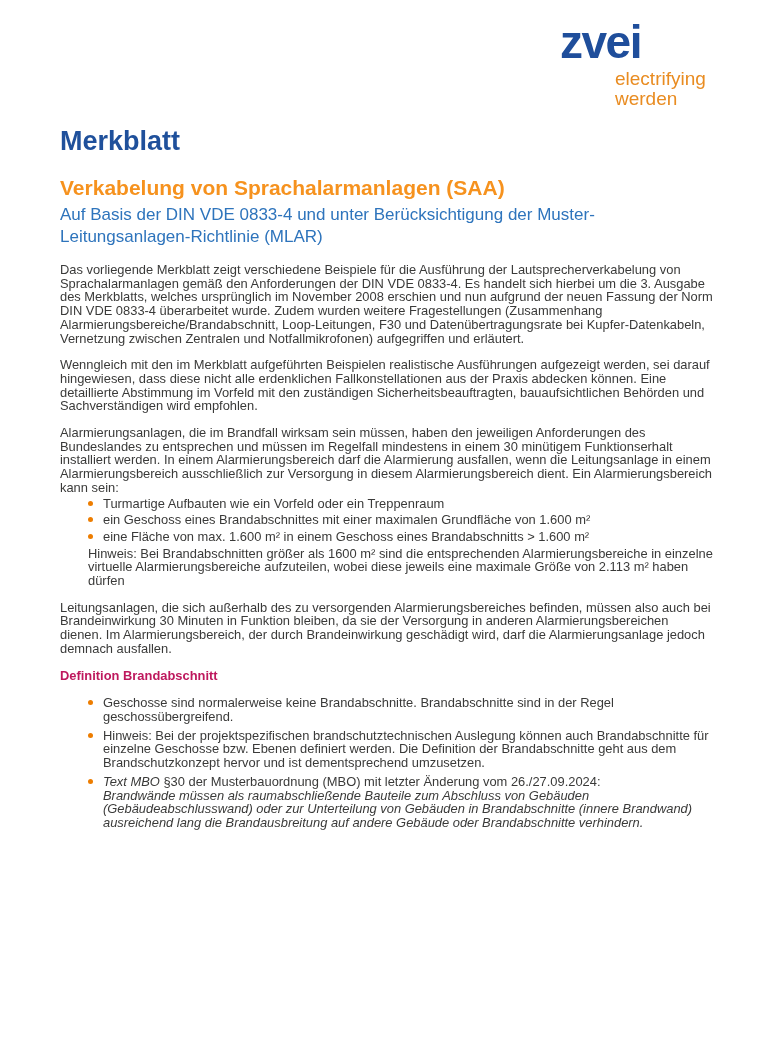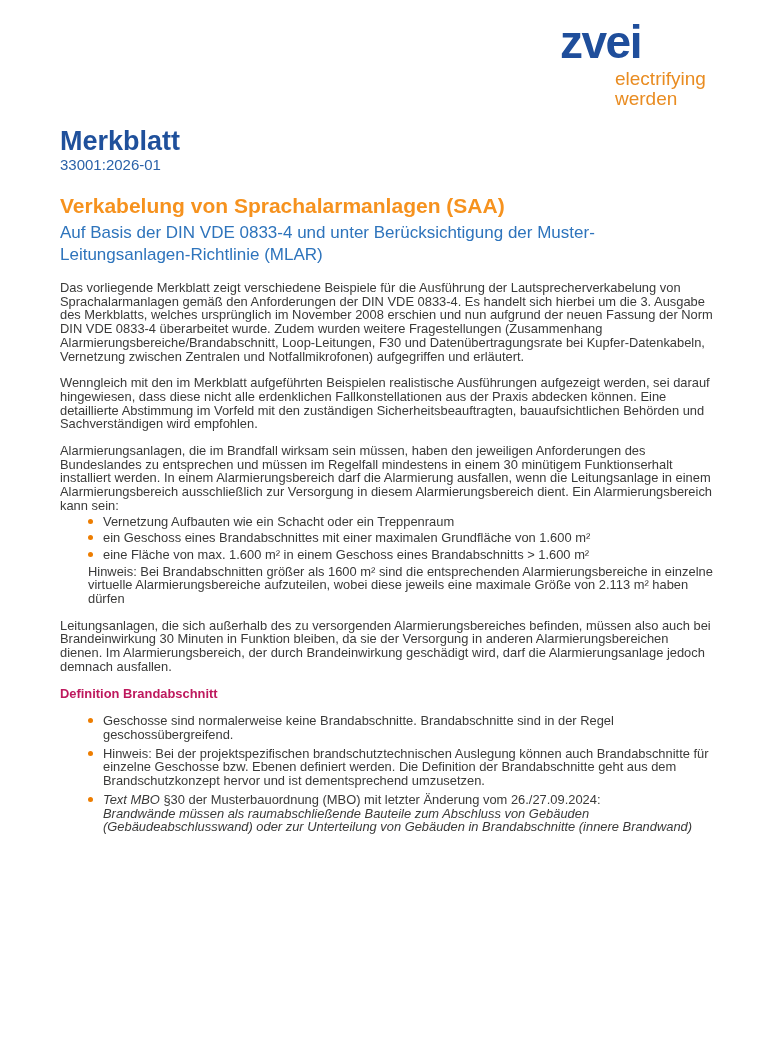--- a/index.html
+++ b/index.html
@@ -114,39 +114,38 @@
     <div class="logo-brand">zvei</div>
     <div class="logo-tagline">
       <div>electrifying</div>
       <div>werden</div>
     </div>
   </div>
 
   <div class="content">
 
     <div class="doc-type">Merkblatt</div>
-    <div class="doc-number">33001:2026-01</div>
 
     <h1 class="title-main">Verkabelung von Sprachalarmanlagen (SAA)</h1>
     <div class="title-sub">Auf Basis der DIN VDE 0833-4 und unter Berücksichtigung der Muster-Leitungsanlagen-Richtlinie (MLAR)</div>
 
     <div class="bodytext">
 
       <p class="para para-first">Das vorliegende Merkblatt zeigt verschiedene Beispiele für die Ausführung der Lautsprecherverkabelung von Sprachalarmanlagen gemäß den Anforderungen der DIN VDE 0833-4. Es handelt sich hierbei um die 3. Ausgabe des Merkblatts, welches ursprünglich im November 2008 erschien und nun aufgrund der neuen Fassung der Norm DIN VDE 0833-4 überarbeitet wurde. Zudem wurden weitere Fragestellungen (Zusammenhang Alarmierungsbereiche/Brandabschnitt, Loop-Leitungen, F30 und Datenübertragungsrate bei Kupfer-Datenkabeln, Vernetzung zwischen Zentralen und Notfallmikrofonen) aufgegriffen und erläutert.</p>
 
       <p class="para">Wenngleich mit den im Merkblatt aufgeführten Beispielen realistische Ausführungen aufgezeigt werden, sei darauf hingewiesen, dass diese nicht alle erdenklichen Fallkonstellationen aus der Praxis abdecken können. Eine detaillierte Abstimmung im Vorfeld mit den zuständigen Sicherheitsbeauftragten, bauaufsichtlichen Behörden und Sachverständigen wird empfohlen.</p>
 
       <p class="para">Alarmierungsanlagen, die im Brandfall wirksam sein müssen, haben den jeweiligen Anforderungen des Bundeslandes zu entsprechen und müssen im Regelfall mindestens in einem 30 minütigem Funktionserhalt installiert werden. In einem Alarmierungsbereich darf die Alarmierung ausfallen, wenn die Leitungsanlage in einem Alarmierungsbereich ausschließlich zur Versorgung in diesem Alarmierungsbereich dient. Ein Alarmierungsbereich kann sein:</p>
 
       <ul class="bullets">
         <li>
           <span class="li-bullet">
               <i class="dot"></i>
             </span>
-          <span class="li-text">Vernetzung Aufbauten wie ein Schacht oder ein Treppenraum</span>
+          <span class="li-text">Turmartige Aufbauten wie ein Vorfeld oder ein Treppenraum</span>
         </li>
         <li>
           <span class="li-bullet">
               <i class="dot"></i>
             </span>
           <span class="li-text">ein Geschoss eines Brandabschnittes mit einer maximalen Grundfläche von 1.600 m²</span>
         </li>
         <li>
           <span class="li-bullet">
               <i class="dot"></i>

